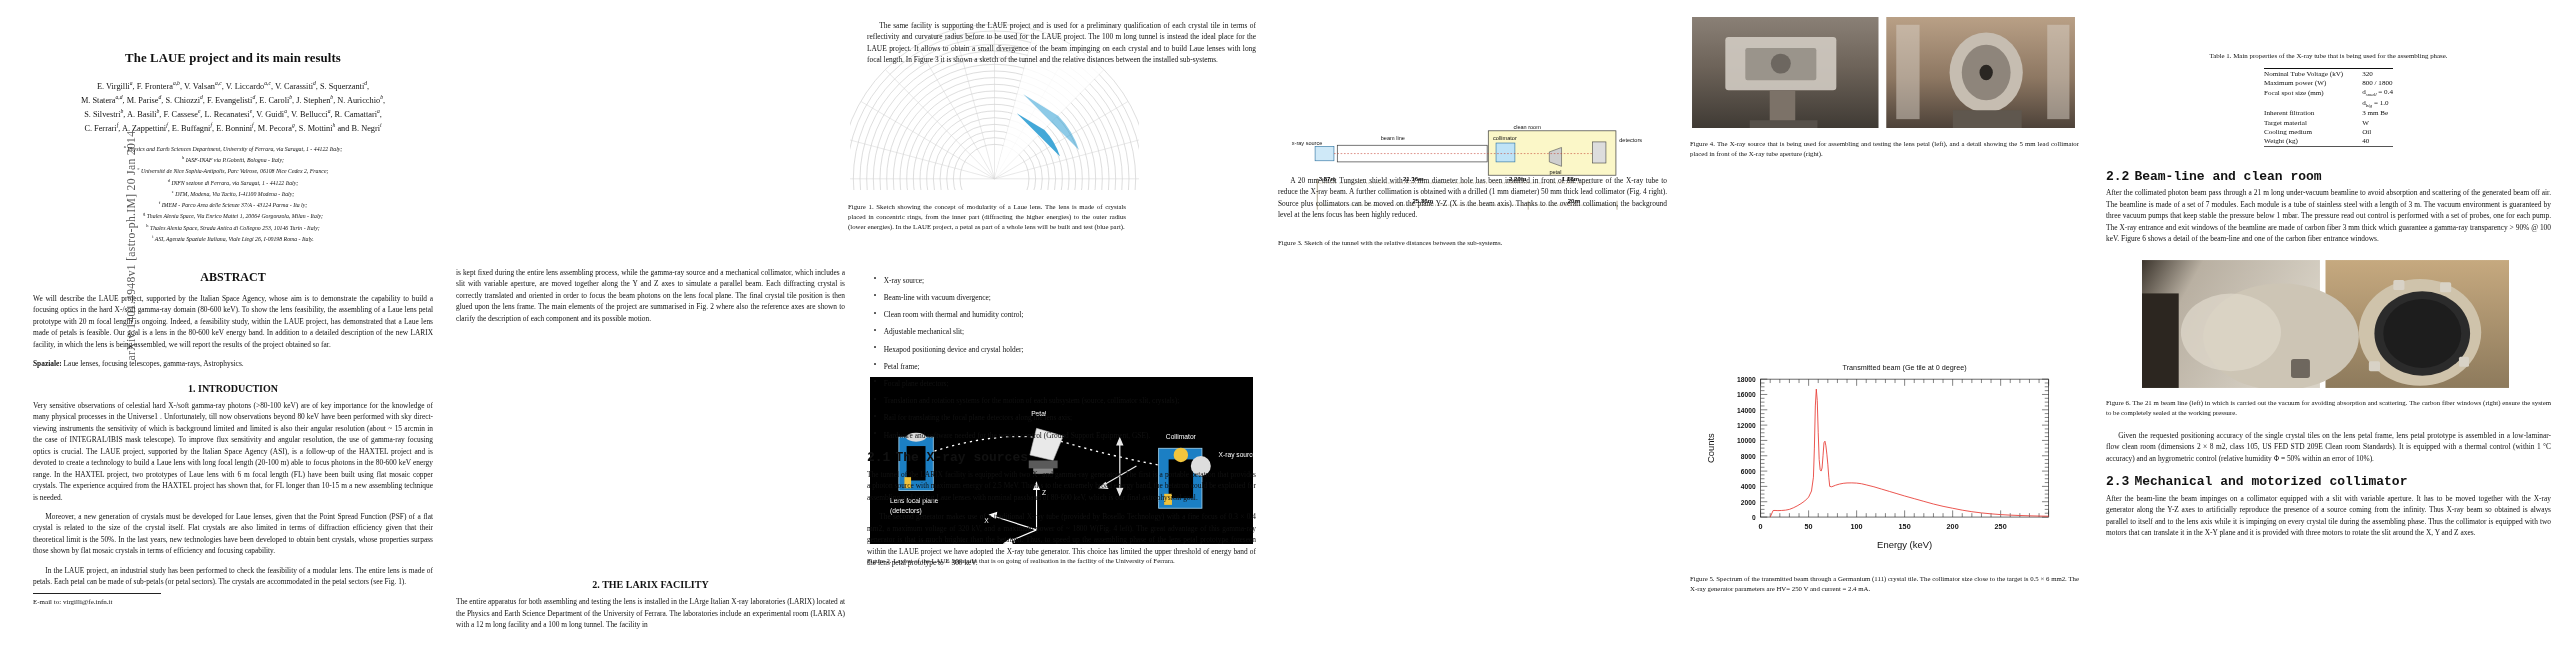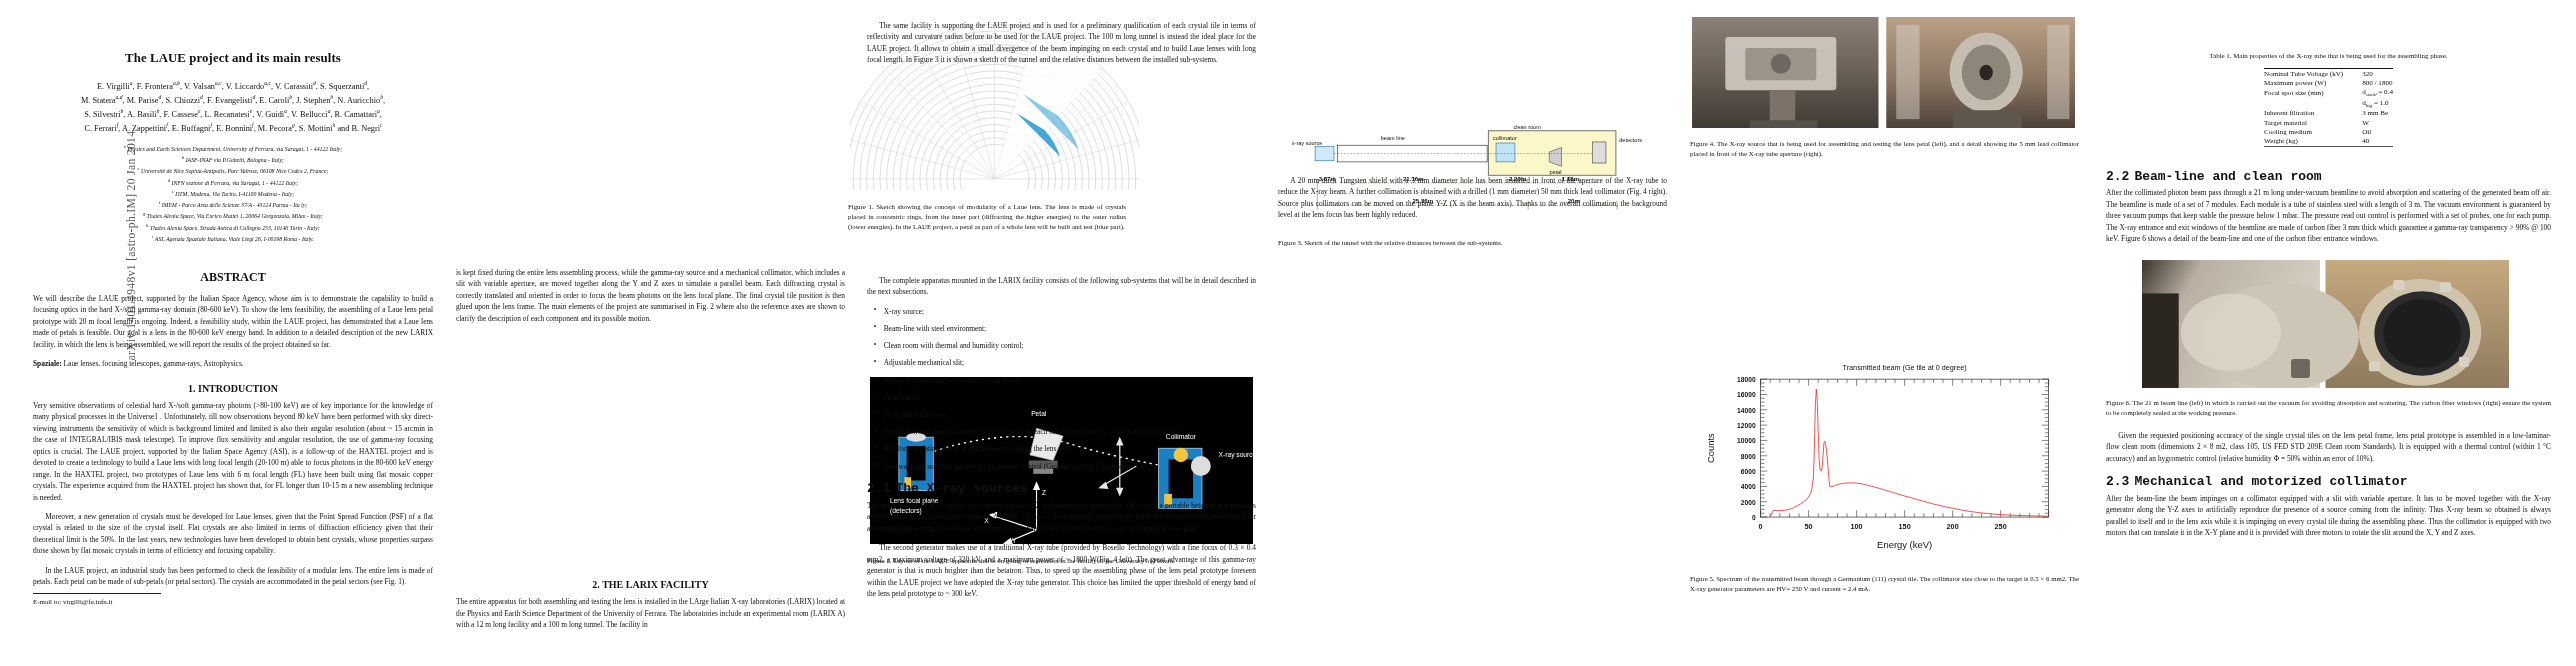--- a/index.html
+++ b/index.html
@@ -291,24 +291,23 @@
         <text x="421" y="104" text-anchor="middle">2.20m</text>
         <text x="516" y="104" text-anchor="middle">1.18m</text>
         <text x="250" y="144" text-anchor="middle">25.36m</text>
         <text x="522" y="144" text-anchor="middle">20m</text>
       </g>
     </svg>
   </div>
   <div class="fig3cap fcap">Figure 3. Sketch of the tunnel with the relative distances between the sub-systems.</div>
 
   <div class="col c3" style="top:267px;">
-    <p class="body ind">The complete apparatus mounted in the LARIX facility consists of the following sub-systems that will be in detail described in the next subsections.</p>
     <ul class="subsys">
       <li>X-ray source;</li>
-      <li>Beam-line with steel environment;</li>
+      <li>Beam-line with vacuum divergence;</li>
       <li>Clean room with thermal and humidity control;</li>
       <li>Adjustable mechanical slit;</li>
       <li>Hexapod positioning device and crystal holder;</li>
       <li>Petal frame;</li>
       <li>Focal plane detectors;</li>
       <li>Translation and rotation systems for the motion of each subsystem (source, collimator slit, crystals);</li>
       <li>Rail for translating the focal plane detectors along the lens axis;</li>
       <li>Hardware and software needed for the remote control (Ground Support Equipment, GSE).</li>
     </ul>
     <h3 class="sub">

